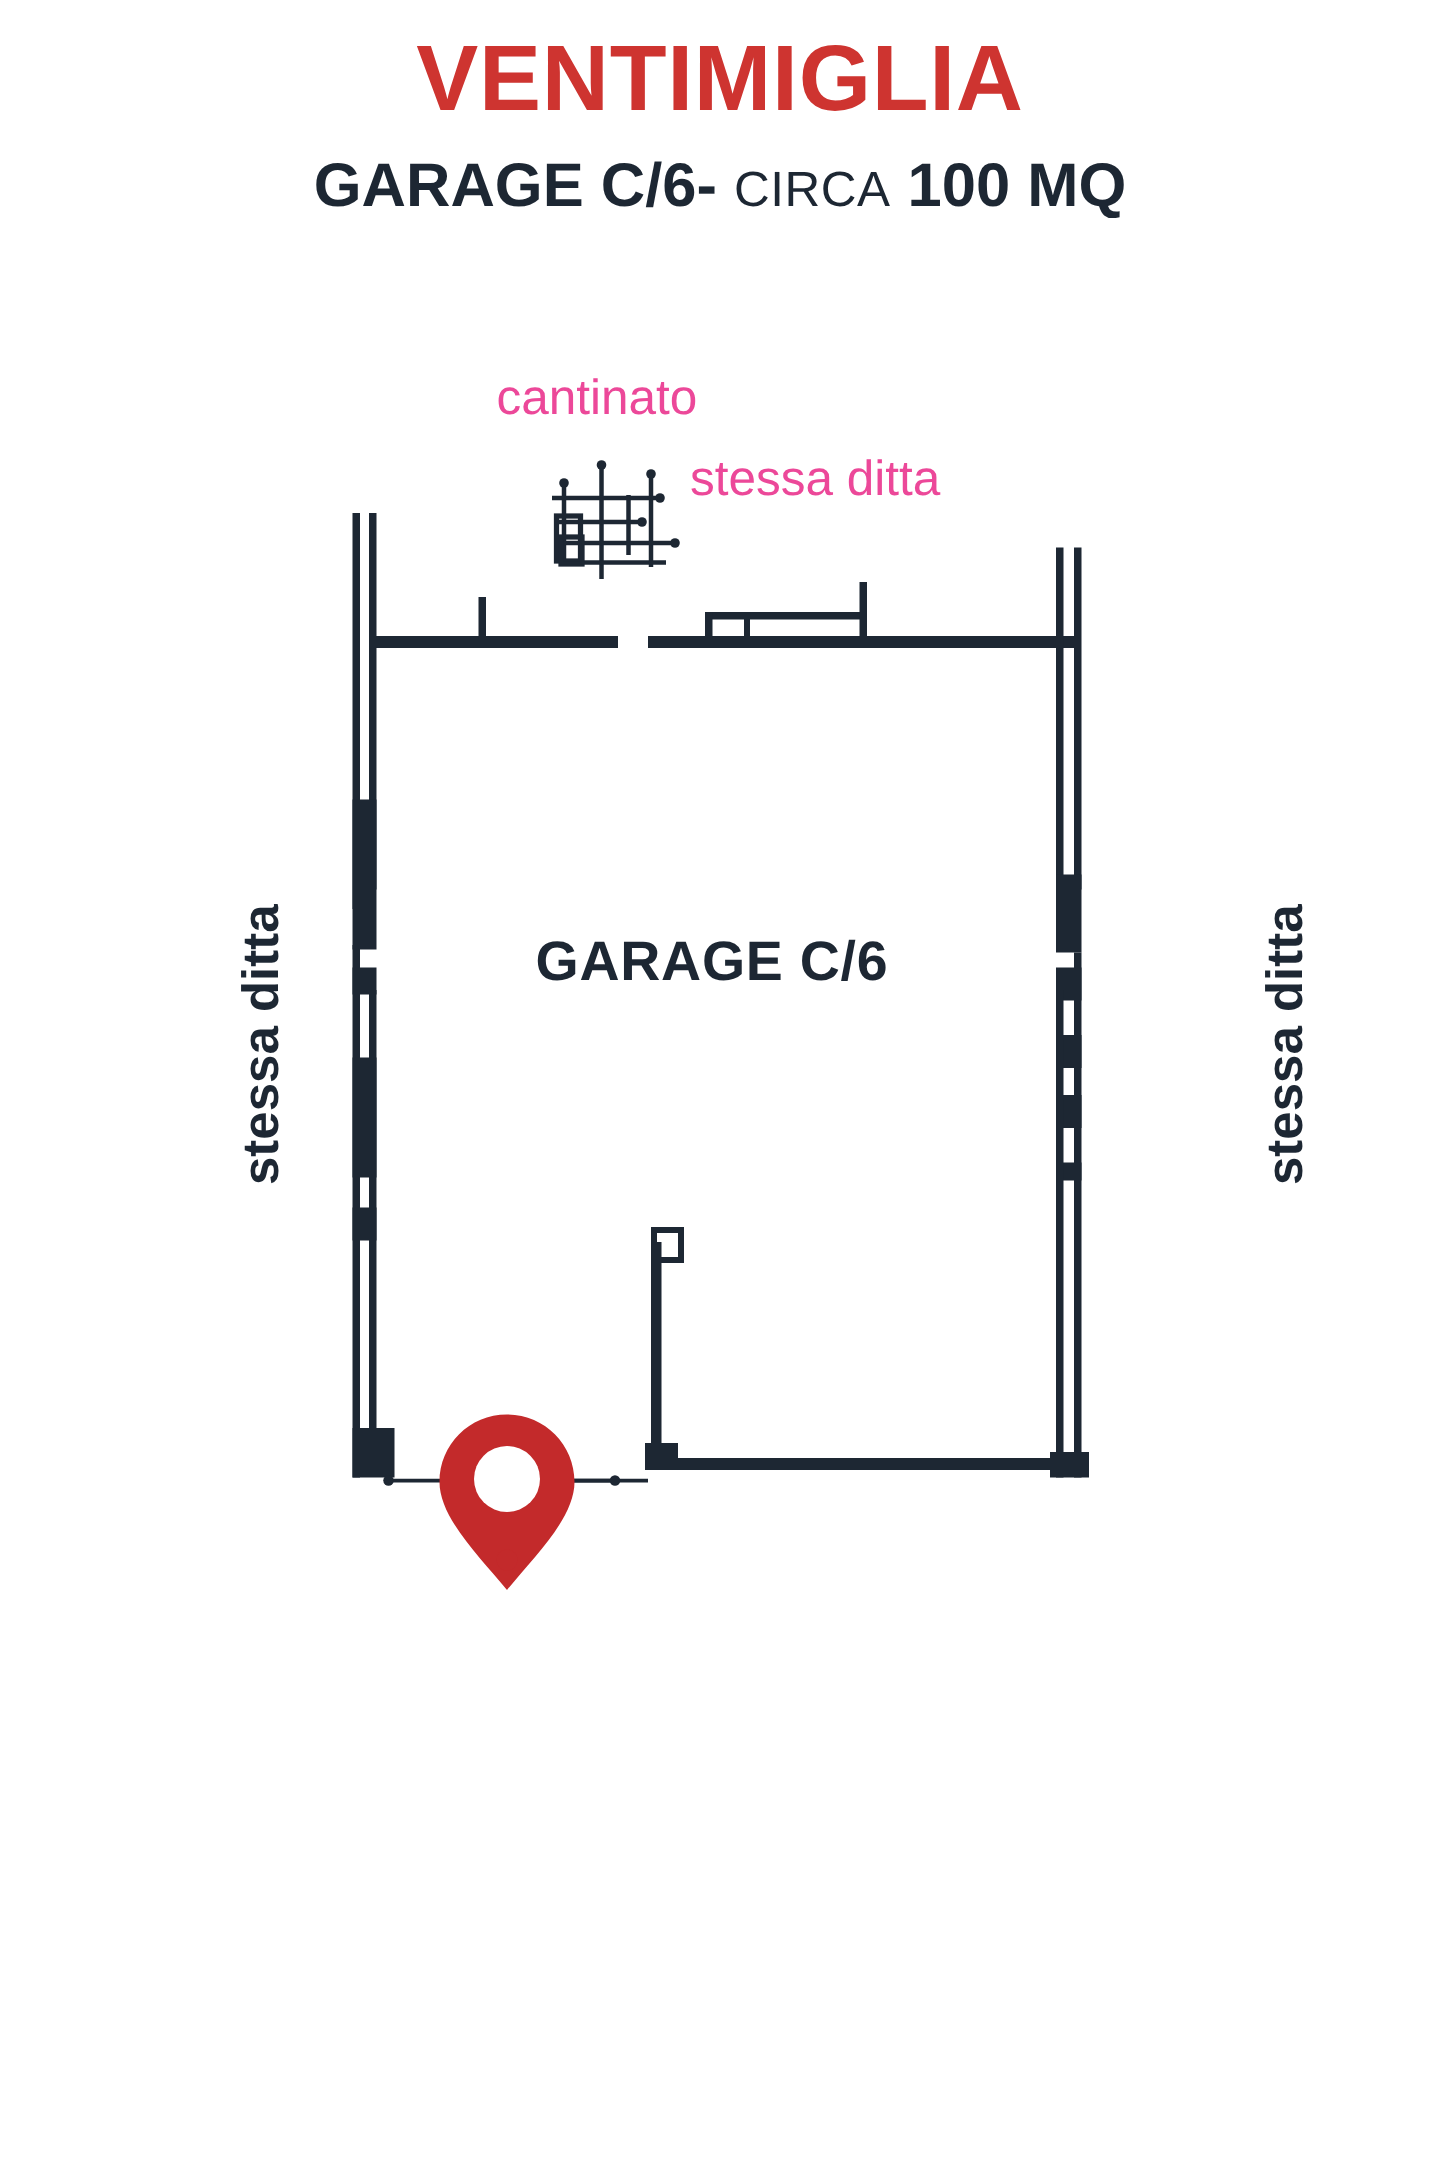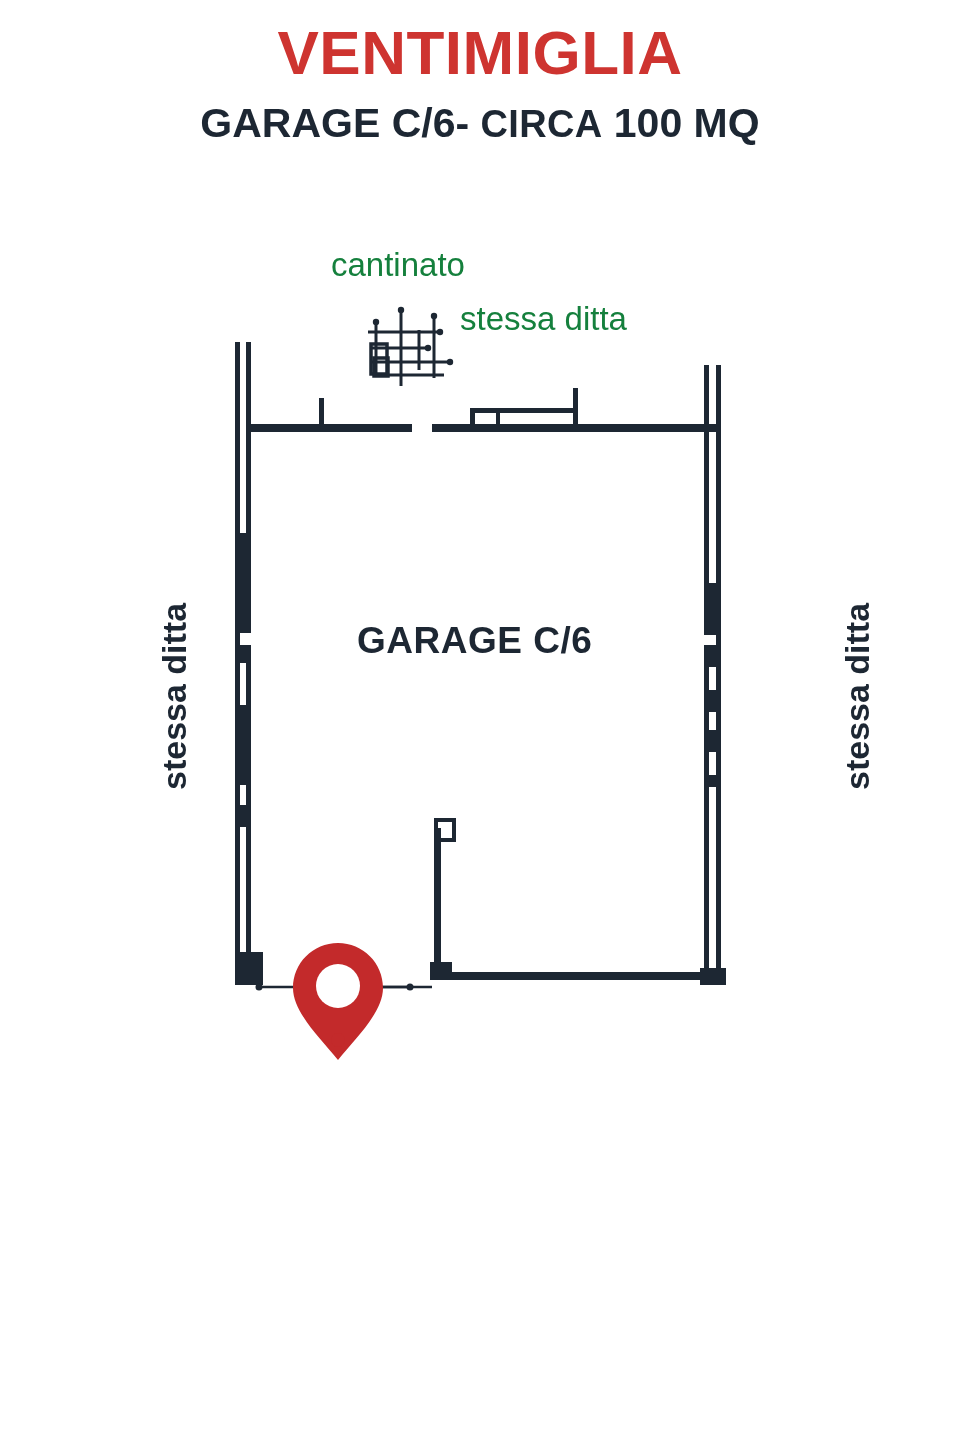--- a/index.html
+++ b/index.html
@@ -45,34 +45,34 @@
   .subtitle {
     margin: 0;
     padding-top: 16px;
     font-size: 41px;
     line-height: 1.1;
     font-weight: bold;
     color: #1d2733;
     white-space: nowrap;
   }
   .subtitle .circa {
-    font-size: 38px;
-    font-weight: bold;
+    font-size: 33px;
+    font-weight: normal;
     letter-spacing: 0.3px;
   }
   .subtitle .dash {
     font-weight: bold;
   }
 
   
   .lbl {
     position: absolute;
     font-size: 33px;
     font-weight: normal;
-    color: #15803d;
+    color: #ec4899;
     white-space: nowrap;
   }
   .lbl-cantinato { left: 331px; top: 246px; }
   .lbl-cantinato-sub { left: 460px; top: 300px; }
 
   .lbl-rot {
     position: absolute;
     font-size: 34px;
     font-weight: bold;
     color: #1d2733;

